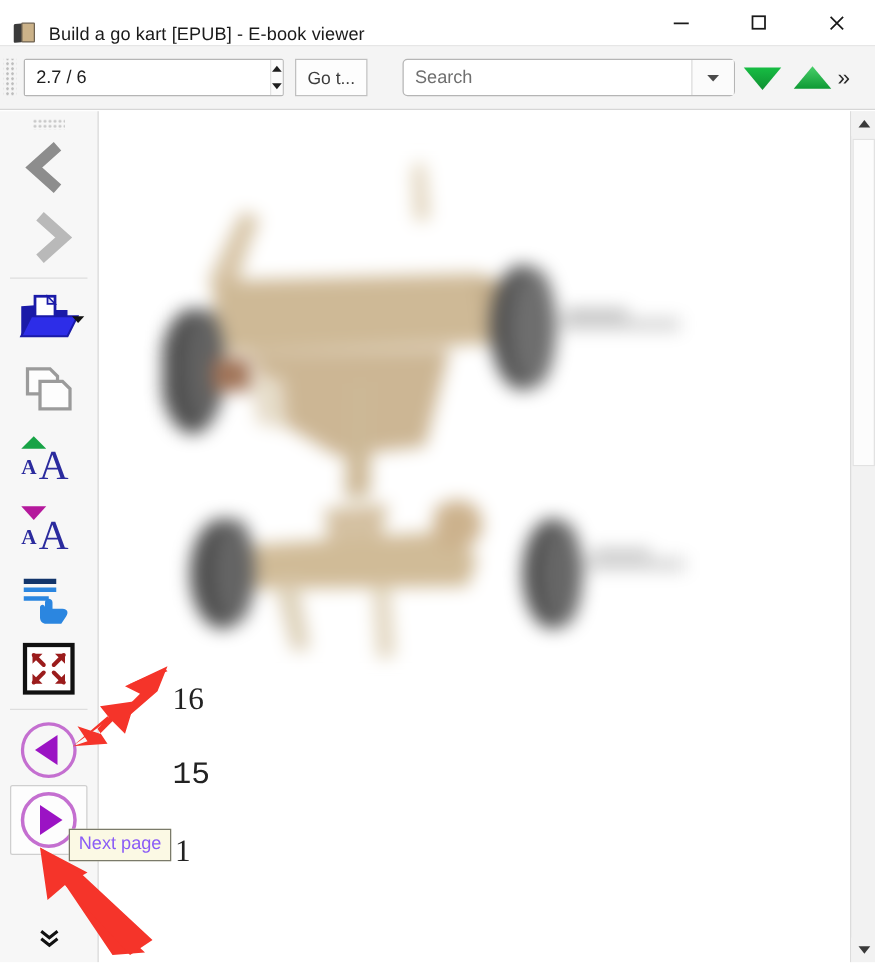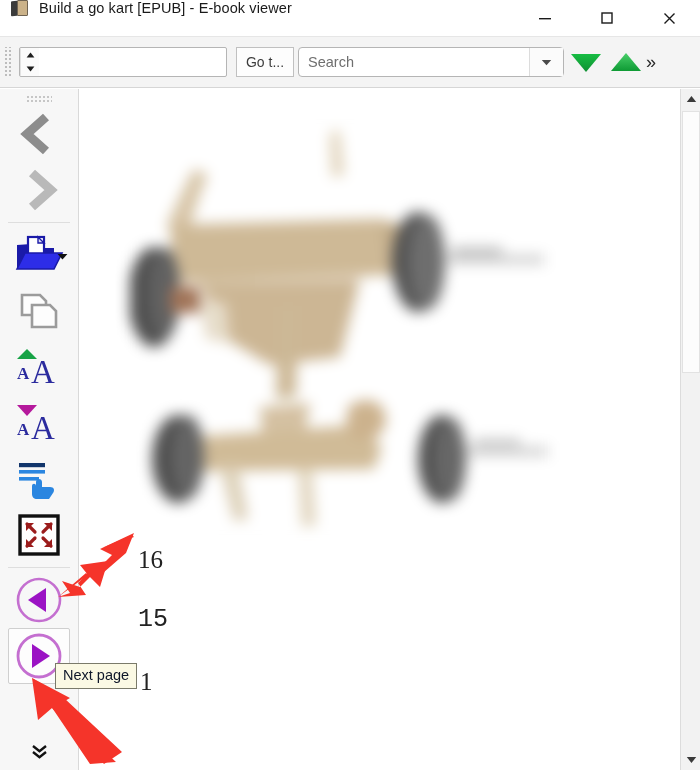--- a/index.html
+++ b/index.html
@@ -21,21 +21,21 @@
   }
 
   
   .titlebar {
     position: absolute;
     top: 0; left: 0;
     width: 700px;
     height: 36px;
     background: #ffffff;
     display: flex;
-    align-items: flex-start;
+    align-items: flex-end;
   }
   .title-icon {
     width: 18px; height: 18px;
     margin-left: 11px;
     position: relative;
     flex: 0 0 auto;
   }
   .title-icon .bk-dark {
     position: absolute; left: 0; top: 1px;
     width: 7px; height: 15px;
@@ -131,21 +131,21 @@
     border-radius: 0;
     background: #fdfdfd;
     display: flex; align-items: center; justify-content: center;
     font-size: 14px;
     color: #3c3c3c;
     padding: 0 8px;
   }
   .search-wrap {
     display: flex;
     height: 30px;
-    margin-left: 4px;
+    margin-left: 28px;
     width: 266px;
     border: 1px solid #b5b5b5;
     border-radius: 4px;
     background: #fff;
   }
   .search-input {
     flex: 1 1 auto;
     border: none;
     outline: none;
     padding-left: 9px;
@@ -251,21 +251,21 @@
   .pn-1  { position: absolute; left: 2px; top: 128px; }
 
   
   .tooltip {
     position: absolute;
     left: 55px; top: 663px;
     padding: 3px 7px 4px 7px;
     background: #fbf9e4;
     border: 1px solid #7a7a6a;
     font-size: 14.5px;
-    color: #0f172a;
+    color: #8b5cf6;
     line-height: 1.15;
     white-space: nowrap;
     z-index: 40;
   }
 
   
   .scrollbar {
     position: absolute;
     top: 89px; right: 0;
     width: 20px; height: 681px;
@@ -318,20 +318,21 @@
           <path d="M3.5 3.5 L13.5 13.5 M13.5 3.5 L3.5 13.5" stroke="#1a1a1a" stroke-width="1.4" fill="none"></path>
         </svg>
       </div>
     </div>
   </div>
 
   <div class="toolbar">
     <div class="grip"></div>
 
     <div class="spin-wrap">
+      <input class="spin-value" type="text" value="2.7 / 6" style="">
       <div class="spin-btns">
         <div class="spin-btn">
           <svg width="9" height="6" viewBox="0 0 9 6">
             <path d="M4.5 0.6 L8.4 5.4 L0.6 5.4 Z" fill="#1e1e1e"></path>
           </svg>
         </div>
         <div class="spin-btn">
           <svg width="9" height="6" viewBox="0 0 9 6">
             <path d="M4.5 5.4 L0.6 0.6 L8.4 0.6 Z" fill="#1e1e1e"></path>
           </svg>

